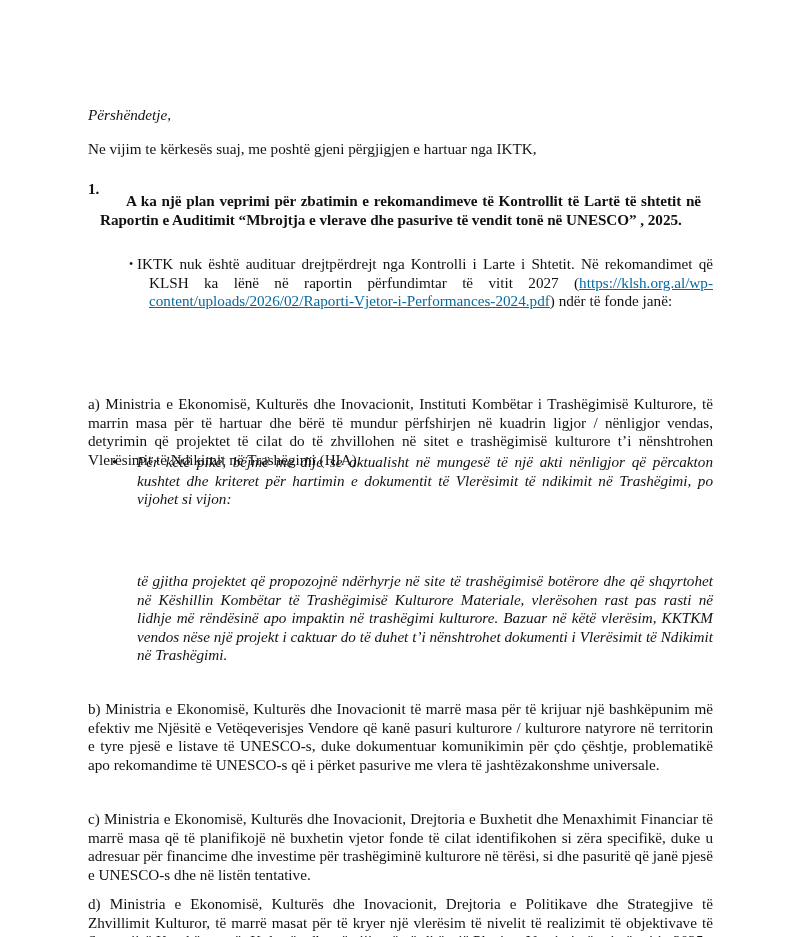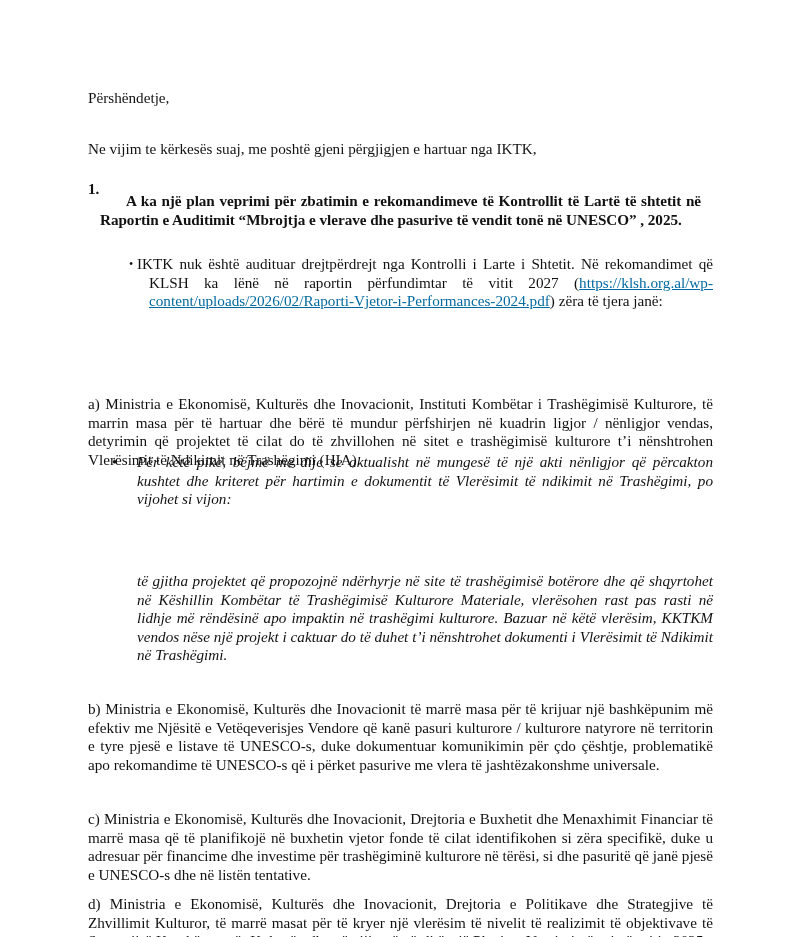--- a/index.html
+++ b/index.html
@@ -11,32 +11,32 @@
   .blk { position: absolute; margin: 0; }
   .just { text-align: justify; margin-top: 48px; }
   .bold { font-weight: bold; }
   .ital { font-style: italic; }
   a.link { color: #0369a1; text-decoration: underline; }
   .bullet-dot { position: absolute; font-style: normal; }
 </style>
 </head>
 <body>
 
-<p class="blk" style="left:88px; top:89px;">Përshëndetje,</p>
+<p class="blk" style="left:88px; top:106px;font-style:italic;">Përshëndetje,</p>
 
 <p class="blk" style="left:88px; top:140px;">Ne vijim te kërkesës suaj, me poshtë gjeni përgjigjen e hartuar nga IKTK,</p>
 
 <div class="blk bold" style="left:88px; top:180px; width:625px;">
   <span style="position:absolute; left:0; top:0;">1.</span>
   <p class="just" style="margin:12px; text-indent:26px; letter-spacing:-0.05px;">A ka një plan veprimi për zbatimin e rekomandimeve të Kontrollit të Lartë të shtetit në Raportin e Auditimit “Mbrojtja e vlerave dhe pasurive të vendit tonë në UNESCO” ,  2025.</p>
 </div>
 
 <div class="blk" style="left:129px; top:255px; width:584px;">
   <span class="bullet-dot" style="left:0; top:0; font-size:12px;">•</span>
-  <p class="just" style="margin:0 0 0 20px; text-indent:-12px; padding-left:0;"><span>IKTK nuk është audituar drejtpërdrejt nga Kontrolli i Larte i Shtetit. Në rekomandimet që KLSH ka lënë në raportin përfundimtar të vitit 2027 (</span><a class="link" href="#">https://klsh.org.al/wp-content/uploads/2026/02/Raporti-Vjetor-i-Performances-2024.pdf</a><span>) zëra të tjera janë:</span></p>
+  <p class="just" style="margin:0 0 0 20px; text-indent:-12px; padding-left:0;"><span>IKTK nuk është audituar drejtpërdrejt nga Kontrolli i Larte i Shtetit. Në rekomandimet që KLSH ka lënë në raportin përfundimtar të vitit 2027 (</span><a class="link" href="#">https://klsh.org.al/wp-content/uploads/2026/02/Raporti-Vjetor-i-Performances-2024.pdf</a><span>) ndër të fonde janë:</span></p>
 </div>
 
 <p class="blk just" style="left:88px; top:347px; width:625px;">a)  Ministria e Ekonomisë, Kulturës dhe Inovacionit, Instituti Kombëtar i Trashëgimisë Kulturore, të marrin masa për të hartuar dhe bërë të mundur përfshirjen në kuadrin ligjor / nënligjor vendas, detyrimin që projektet të cilat do të zhvillohen në sitet e trashëgimisë kulturore t’i nënshtrohen Vlerësimit të Ndikimit në Trashëgimi (HIA).</p>
 
 <div class="blk ital" style="left:112px; top:453px; width:601px;">
   <span class="bullet-dot" style="left:0; top:0;">•</span>
   <p class="just" style="margin:0 0 0 25px;">Për këtë pikë, bëjmë me dije se aktualisht në mungesë të një akti nënligjor që përcakton kushtet dhe kriteret për hartimin e dokumentit të Vlerësimit të ndikimit në Trashëgimi, po vijohet si vijon:</p>
 </div>
 
 <p class="blk just ital" style="left:137px; top:524px; width:576px;">të gjitha projektet që propozojnë ndërhyrje në site të trashëgimisë botërore dhe që shqyrtohet në Këshillin Kombëtar të Trashëgimisë Kulturore Materiale, vlerësohen rast pas rasti në lidhje më rëndësinë apo impaktin në trashëgimi kulturore. Bazuar në këtë vlerësim, KKTKM vendos nëse një projekt i caktuar do të duhet t’i nënshtrohet dokumenti i Vlerësimit të Ndikimit në Trashëgimi.</p>

